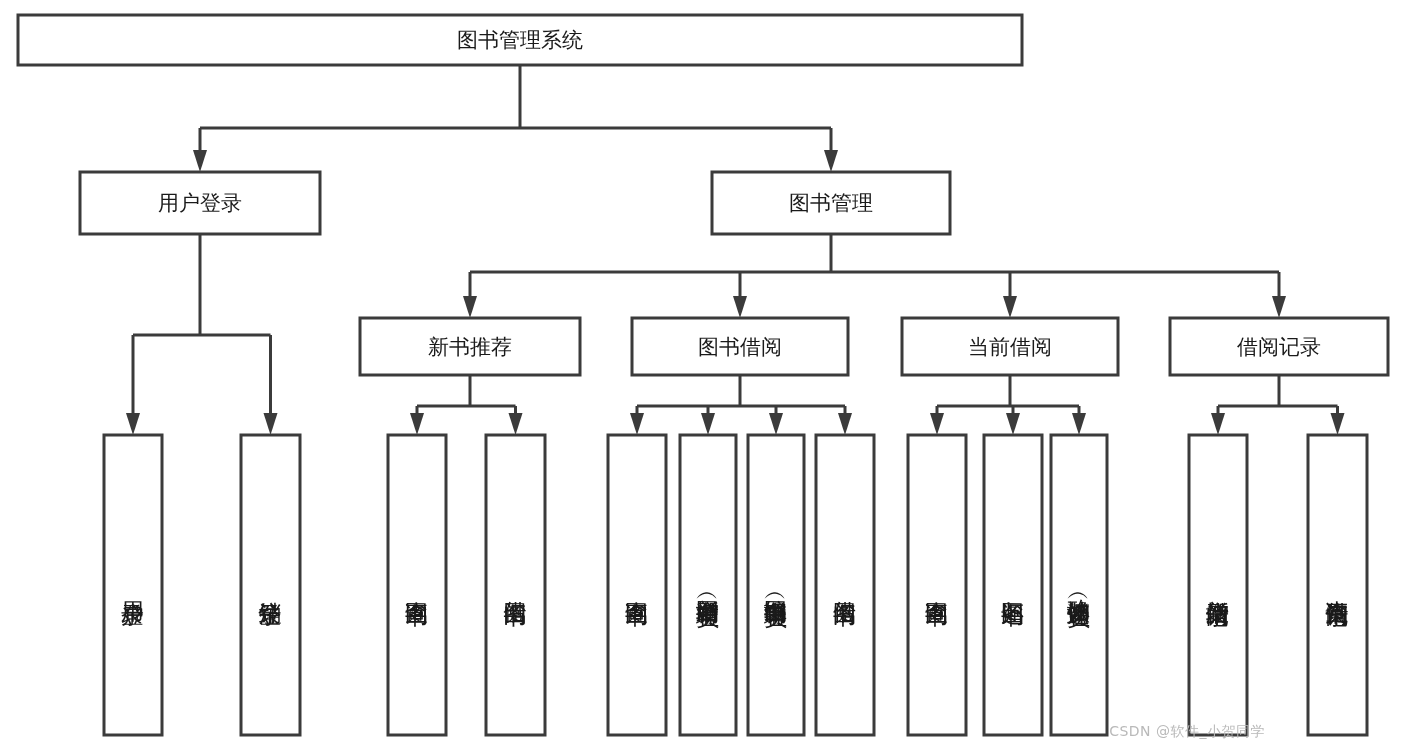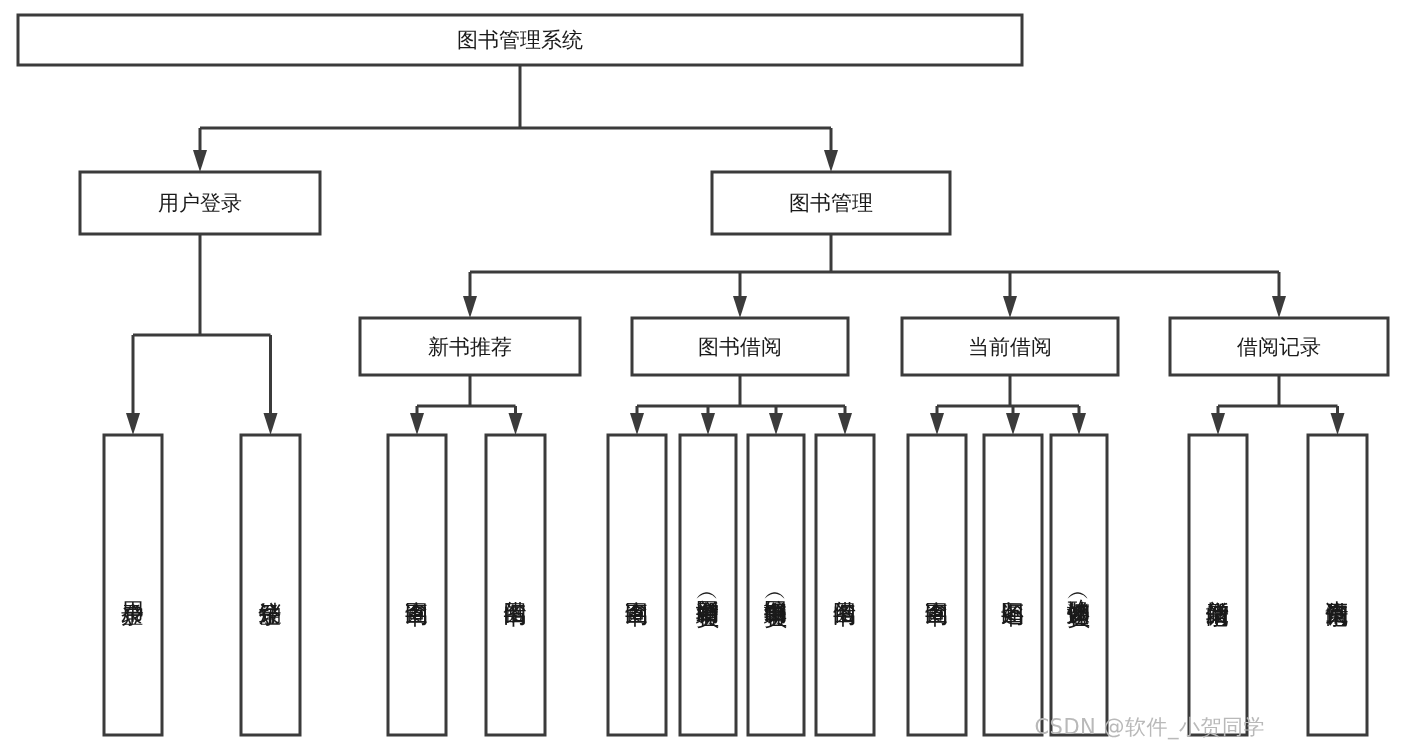--- a/index.html
+++ b/index.html
@@ -64,21 +64,21 @@
     color: #1a1a1a;
     letter-spacing: 1px;
     white-space: nowrap;
     text-align: center;
   }
   .watermark {
     position: absolute;
     right: 14px;
     bottom: 6px;
     font-family: "DejaVu Sans", "Liberation Sans", sans-serif;
-    font-size: 21px;
+    font-size: 14px;
     color: #b9b9b9;
     letter-spacing: 0.5px;
     white-space: nowrap;
     margin-left: 32px;
   }
 </style>
 </head>
 <body>
 
 <div id="diagram-root">

